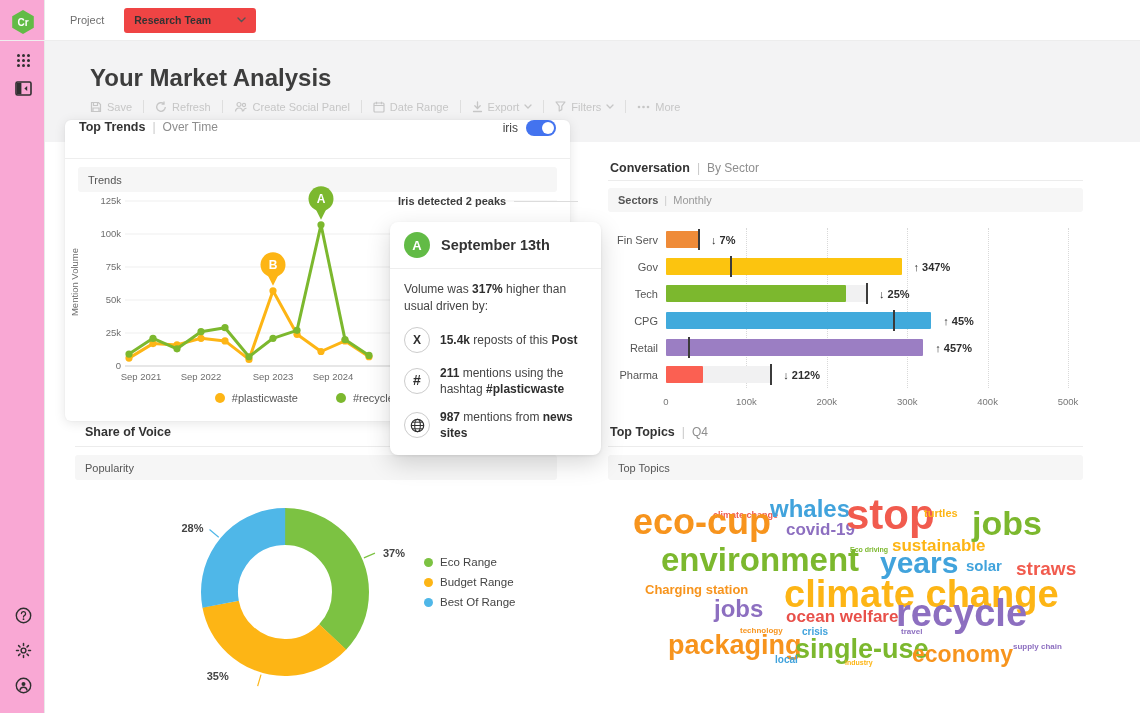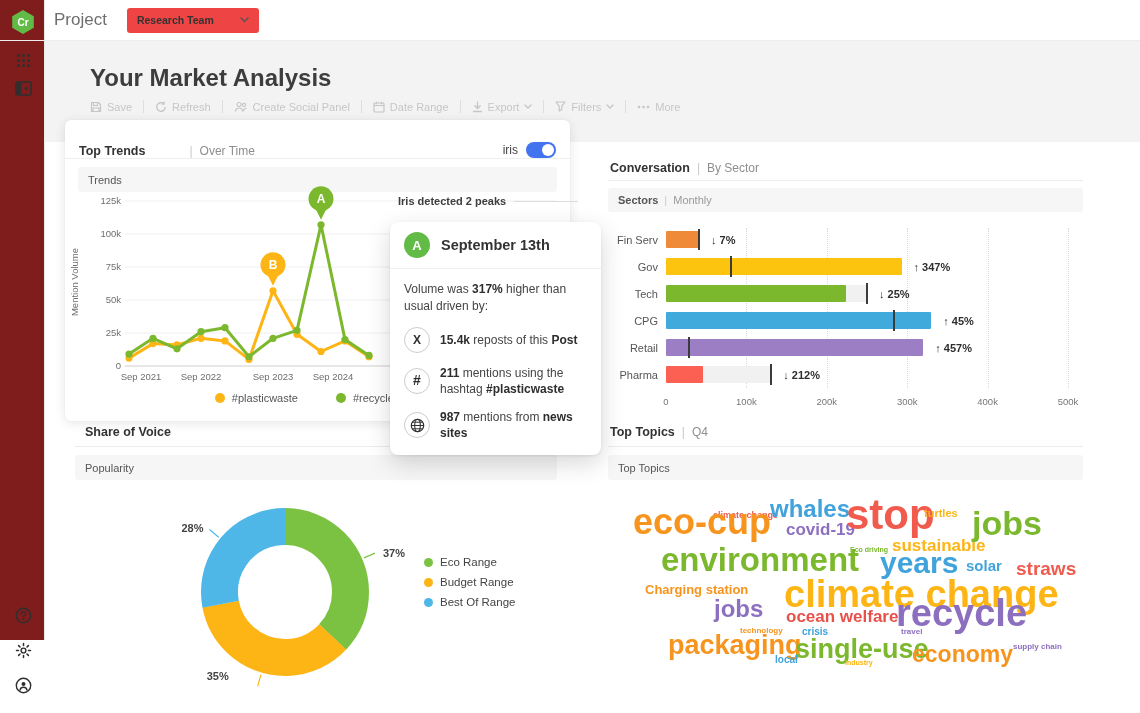--- a/index.html
+++ b/index.html
@@ -1,46 +1,46 @@
 <!DOCTYPE html>
 <html><head>
 <meta charset="utf-8">
 <style>
   * { margin:0; padding:0; box-sizing:border-box; }
   body { font-family:"Liberation Sans", sans-serif; background:#fff; }
   .app { position:relative; width:1140px; height:713px; overflow:hidden; background:#fff; }
 
   
-  .sidebar { position:absolute; left:0; top:0; width:45px; height:640px; background:#7f1d1d; border-right:1px solid #e9e9e9; z-index:50; }
+  .sidebar { position:absolute; left:0; top:0; width:45px; height:713px; background:#f9a8d4; border-right:1px solid #e9e9e9; z-index:50; }
   .logo { position:absolute; left:11px; top:10px; width:24px; height:24px; background:#62bb46;
           clip-path:polygon(50% 0,95% 26%,95% 74%,50% 100%,5% 74%,5% 26%);
           color:#fff; font-size:10px; font-weight:bold; display:flex; align-items:center; justify-content:center; }
   .side-icon { position:absolute; left:13px; width:20px; height:20px; display:flex; align-items:center; justify-content:center; color:#2f2f2f; cursor:pointer; }
   .side-sep { position:absolute; left:0; top:40px; width:45px; height:1px; background:#efefef; }
 
   
   .topbar { position:absolute; left:45px; top:0; width:1095px; height:41px; background:#fff; border-bottom:1px solid #ededed; z-index:40; display:flex; align-items:center; }
-  .project-label { font-size:17px; color:#6e6e6e; margin-left:9px; }
+  .project-label { font-size:11px; color:#6e6e6e; margin-left:25px; }
   .project-dd { margin-left:20px; height:25px; min-width:100px; background:#ef4444; border-radius:3px; display:flex; align-items:center; padding:0 10px; gap:26px; cursor:pointer; }
   .project-dd .val { font-size:10.5px; font-weight:bold; color:#333; }
 
   .grayband { position:absolute; left:45px; top:41px; width:1095px; height:101px; background:#f3f3f4; z-index:0; }
 
   .page-title { position:absolute; left:90px; top:64px; font-size:24px; font-weight:bold; color:#3d3d3d; z-index:1; }
 
   
   .toolbar { position:absolute; left:90px; top:100px; display:flex; align-items:center; color:#c6c6c6; font-size:11px; z-index:1; }
   .tb-item { display:flex; align-items:center; gap:5px; cursor:pointer; white-space:nowrap; }
   .tb-div { width:1px; height:13px; background:#dedede; margin:0 11px; }
   .tb-item svg { display:block; }
 
   
   .trends-card { position:absolute; left:65px; top:120px; width:505px; height:301px; background:#fff; border-radius:6px;
                  box-shadow:0 2px 12px rgba(0,0,0,.10), 0 0 2px rgba(0,0,0,.06); z-index:10; }
-  .card-head { height:39px; display:flex; align-items:flex-end; padding:0 14px; border-bottom:1px solid #eee;gap:37px; }
+  .card-head { height:39px; display:flex; align-items:flex-start; padding:0 14px; border-bottom:1px solid #eee; }
   .head-title { font-size:12.5px; font-weight:bold; color:#333; }
   .head-sub { font-size:12px; color:#8e8e8e; margin-left:7px; }
   .head-sub::before { content:"|"; color:#c9c9c9; margin-right:7px; }
   .head-right { margin-left:auto; display:flex; align-items:center; gap:8px; }
   .toggle-label { font-size:12px; color:#444; }
   .toggle { width:30px; height:16px; border-radius:8px; background:#4373ef; position:relative; cursor:pointer; }
   .toggle .knob { position:absolute; right:2px; top:2px; width:12px; height:12px; border-radius:50%; background:#fff; }
 
   .section-bar { background:#f6f6f6; border-radius:3px; display:flex; align-items:center; padding:0 10px; font-size:11px; color:#555; }
   .section-bar .b { font-weight:bold; }

